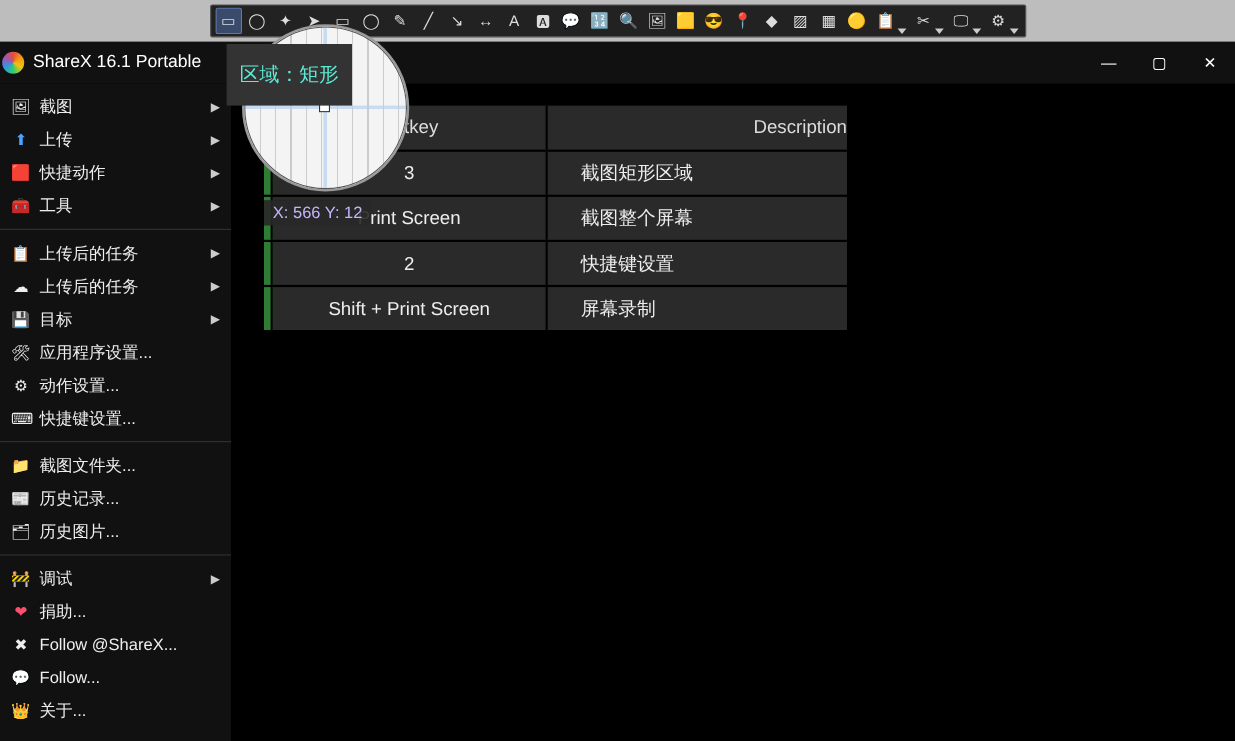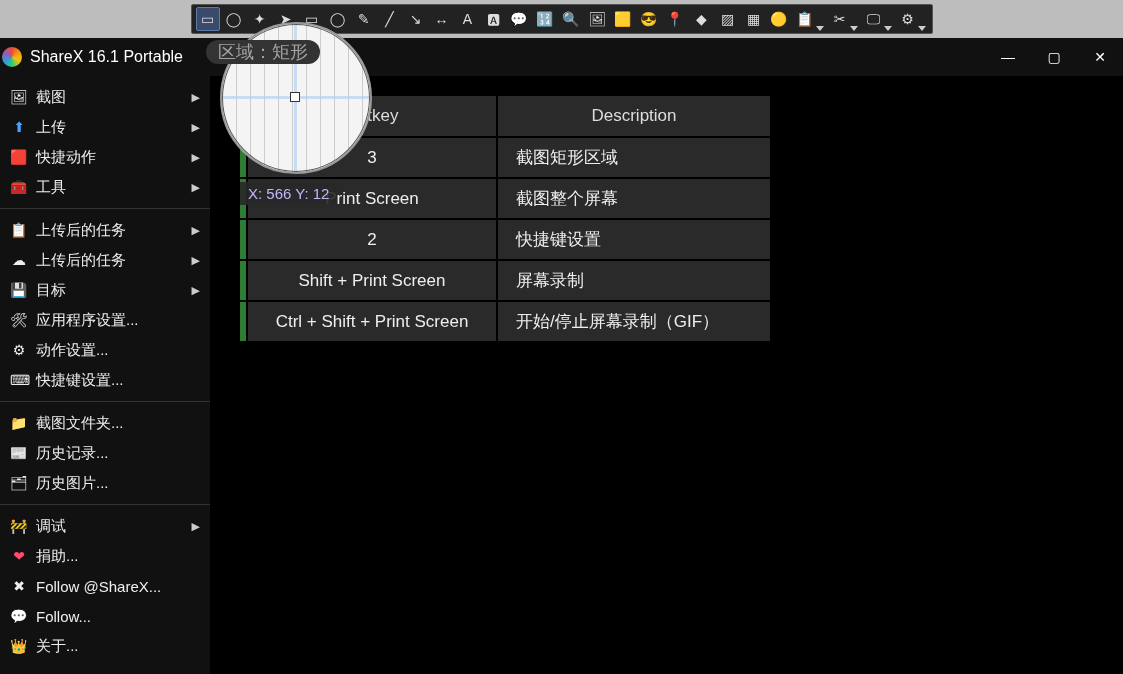--- a/index.html
+++ b/index.html
@@ -105,65 +105,65 @@
     background: #2a2a2a;
     color: #ddd;
     font-size: 17px;
     padding: 10px 0;
     text-align: center;
     border-right: 2px solid #000;
   }
   .hk-head-cell:last-child { border-right: none; }
   .col-stripe { width: 8px; flex: 0 0 8px; }
   .col-hk { width: 250px; flex: 0 0 250px; }
-  .col-desc { flex: 1; }
+  .col-desc { flex: 1; text-align: right; }
   .hk-row {
     display: flex;
     border-bottom: 2px solid #000;
   }
   .hk-cell {
     background: #2a2a2a;
     color: #eee;
     font-size: 17px;
     padding: 8px 12px;
     border-right: 2px solid #000;
     display: flex;
     align-items: center;
   }
   .hk-cell:last-child { border-right:none; }
   .stripe {
     background: #2e7d32;
     padding: 0;
   }
   .hk-cell.hkcol { justify-content: center; }
-  .hk-cell.desccol { padding-left: 18px; }
+  .hk-cell.desccol { padding-left: 30px; }
 
   
   .magnifier {
     position: absolute;
     top: 22px; left: 220px;
     width: 152px; height: 152px;
     border-radius: 50%;
     border: 2px solid #999;
     background:
       linear-gradient(to right, rgba(180,210,240,0.7) 3px, transparent 3px) 72px 0 / 8px 100% no-repeat,
       linear-gradient(to bottom, rgba(180,210,240,0.7) 3px, transparent 3px) 0 72px / 100% 8px no-repeat,
       repeating-linear-gradient(to right, #ccc 0 1px, #f4f4f4 1px 14px),
       repeating-linear-gradient(to bottom, #ccc 0 1px, #f4f4f4 1px 14px);
     overflow: hidden;
     box-shadow: 0 0 0 1px #555 inset;
   }
   .mag-tooltip {
     position: absolute;
     top: 40px; left: 206px;
     background: #333;
-    color: #a3a3a3;
+    color: #5eead4;
     font-size: 18px;
-    padding: 0 12px;
-    border-radius: 13px;
+    padding: 16px 12px;
+    border-radius: 0;
     white-space: nowrap;
   }
   .mag-coords {
     position: absolute;
     top: 182px; left: 240px;
     background: rgba(40,40,40,0.9);
     color: #c4b5fd;
     font-size: 15px;
     padding: 3px 8px;
     white-space: nowrap;
@@ -337,24 +337,19 @@
       <div class="hk-row">
         <div class="hk-cell stripe col-stripe"></div>
         <div class="hk-cell hkcol col-hk">2</div>
         <div class="hk-cell desccol col-desc">快捷键设置</div>
       </div>
       <div class="hk-row">
         <div class="hk-cell stripe col-stripe"></div>
         <div class="hk-cell hkcol col-hk">Shift + Print Screen</div>
         <div class="hk-cell desccol col-desc">屏幕录制</div>
       </div>
-      <div class="hk-row">
-        <div class="hk-cell stripe col-stripe"></div>
-        <div class="hk-cell hkcol col-hk">Ctrl + Shift + Print Screen</div>
-        <div class="hk-cell desccol col-desc">开始/停止屏幕录制（GIF）</div>
-      </div>
     </div>
 </div>
 
 <div class="magnifier"></div>
 <div class="mag-center"></div>
 <div class="mag-tooltip">区域：矩形</div>
 <div class="mag-coords">X: 566 Y: 12</div>
 
 </body></html>

